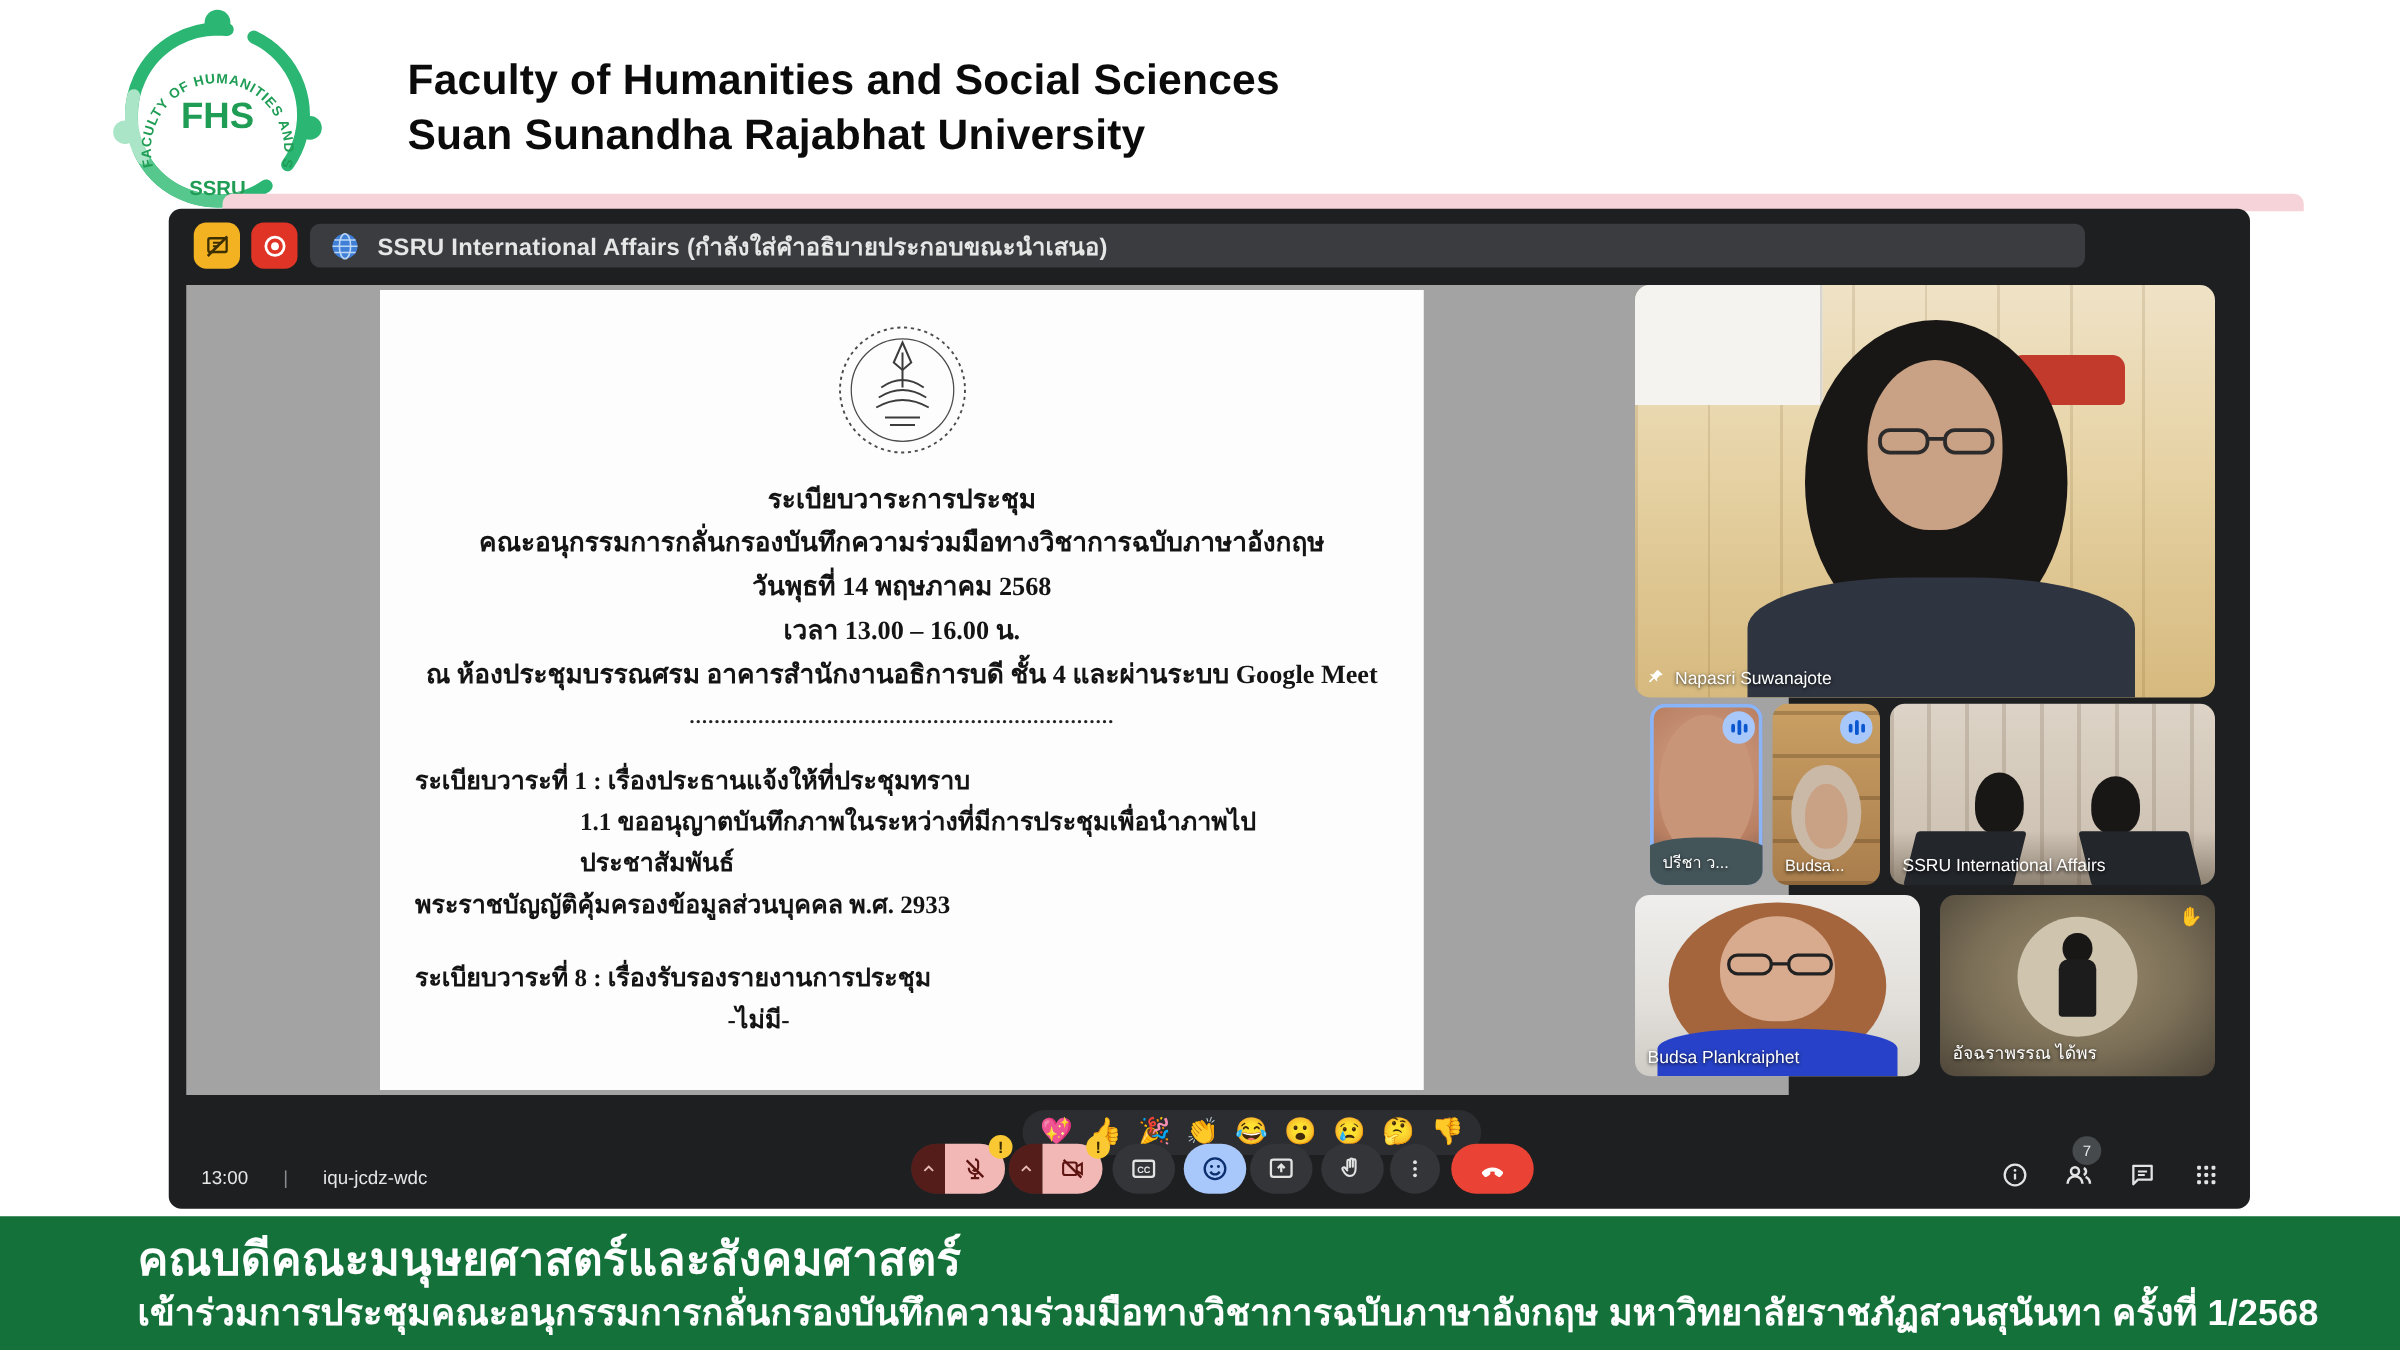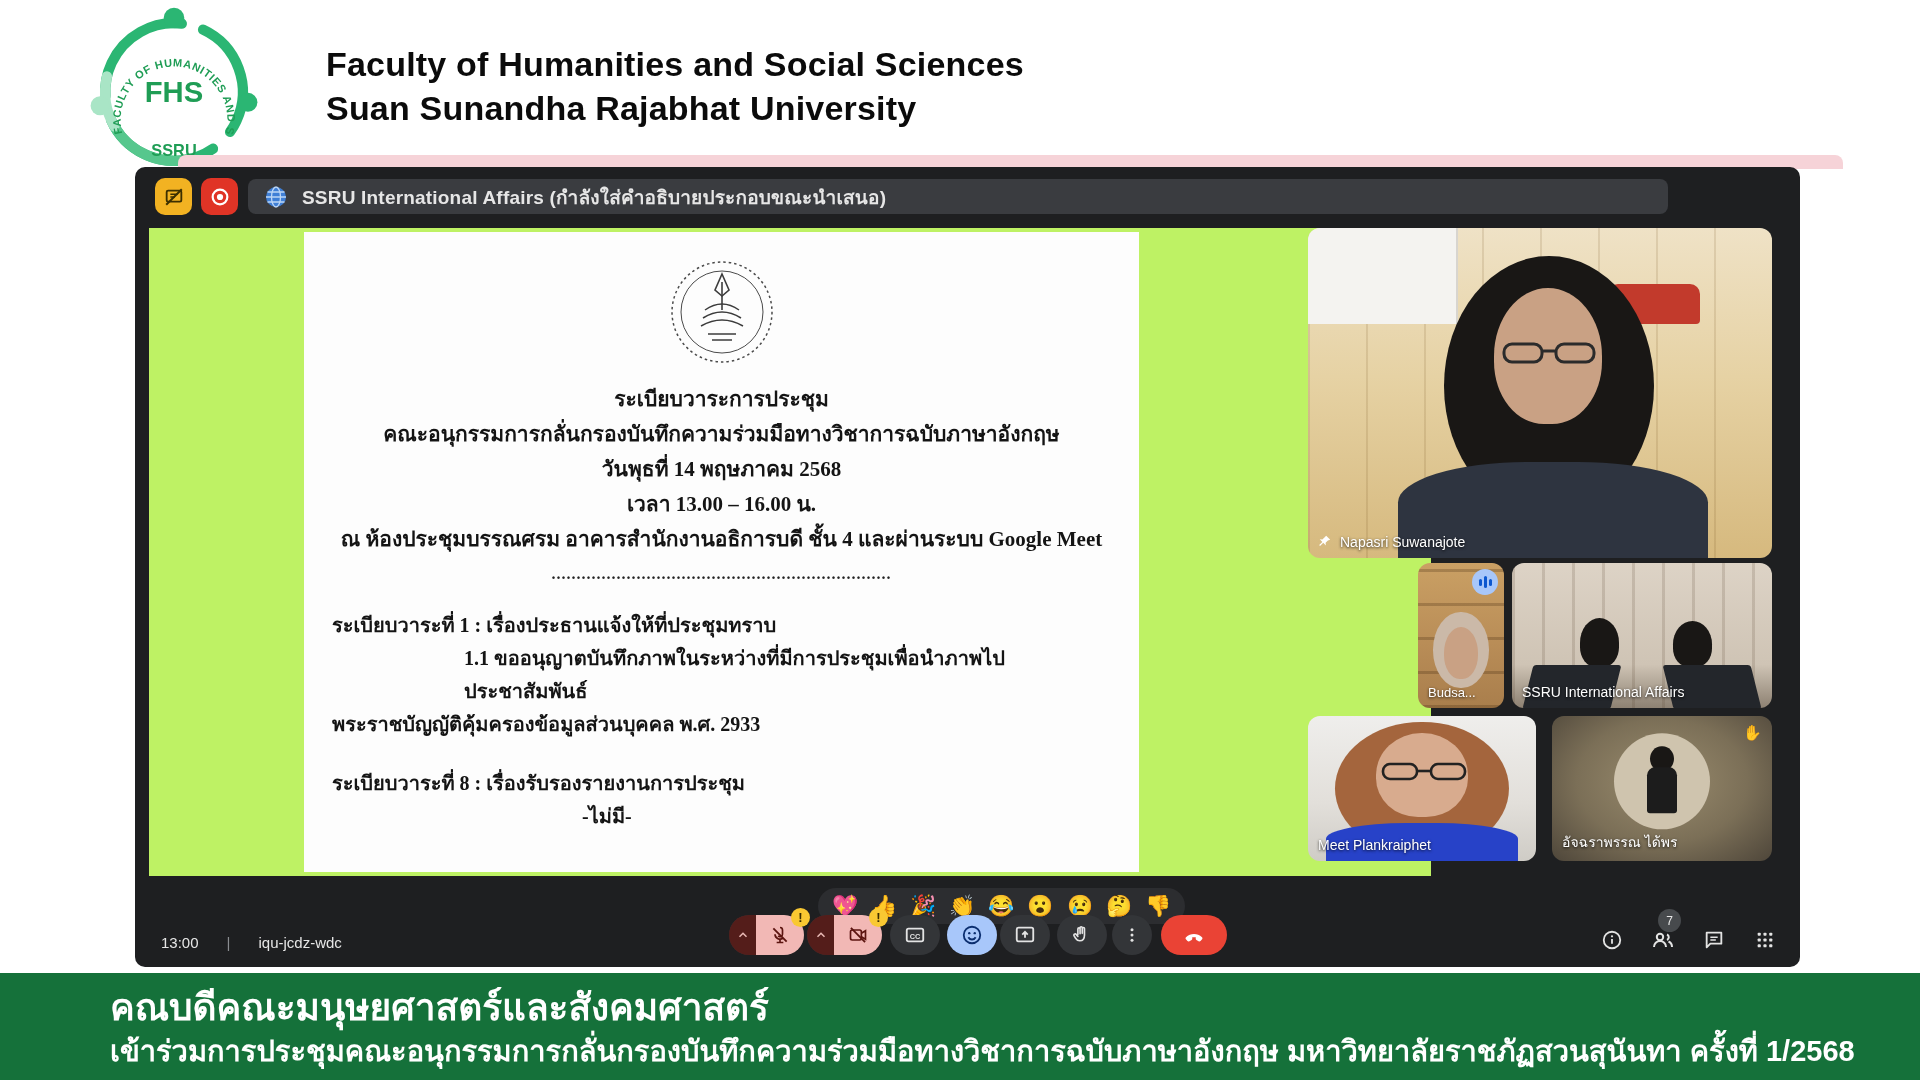--- a/index.html
+++ b/index.html
@@ -15,21 +15,21 @@
 
   
   .meet { position:absolute; left:135px; top:167px; width:1665px; height:800px; background:#1e1f21; border-radius:10px; overflow:hidden; }
   .mt-btn { position:absolute; top:11px; width:37px; height:37px; border-radius:10px; display:flex; align-items:center; justify-content:center; }
   .mt-yellow { left:20px; background:#f2b222; }
   .mt-red { left:66px; background:#e03426; }
   .mt-pill { position:absolute; left:113px; top:12px; width:1420px; height:35px; background:#3a3c40; border-radius:8px; display:flex; align-items:center; gap:14px; padding-left:16px; }
   .mt-pill-text { color:#e6e6e6; font-size:19px; font-weight:600; letter-spacing:.2px; }
 
   
-  .stage { position:absolute; left:14px; top:61px; width:1282px; height:648px; background:#bef264; }
+  .stage { position:absolute; left:14px; top:61px; width:1282px; height:648px; background:#a3a3a3; }
   .doc { position:absolute; left:155px; top:4px; width:835px; height:640px; background:#fdfdfd; color:#141414; font-family:"Liberation Serif", serif; font-weight:700; overflow:hidden; }
   .doc-crest { display:block; margin:16px auto 6px auto; }
   .doc-c { text-align:center; font-size:21px; line-height:35px; }
   .doc-divider { text-align:center; font-size:16px; letter-spacing:1px; margin-top:8px; color:#222; }
   .agenda { margin-top:26px; padding:0 28px; font-size:20px; line-height:33px; }
   .ag-item { margin-top:8px; }
   .ag-sub { margin-left:132px;font-family:Liberation Serif, serif; }
   .ag-none { margin-left:250px; }
   .ag-gap { margin-top:26px; }
 
@@ -160,20 +160,30 @@
       </svg>
       <div class="torso" style="left:90px;bottom:0;width:310px;height:96px;background:#2e3440;"></div>
       <div class="tile-name">
         <svg width="14" height="14" viewBox="0 0 24 24">
           <path d="M14 3l7 7-4 1-4 4 .5 4.5L9 15l-5.5 5.5L2 19 7.5 13.5 3 9l4.5.5 4-4z" fill="#ffffff"></path>
         </svg>
         <span>Napasri Suwanajote</span>
       </div>
     </div>
 
+    <div class="tile speaking" style="left:1185px; top:396px; width:90px; height:145px; background:radial-gradient(circle at 50% 35%,#d3a488 0%,#b97f63 60%,#5d5248 100%);">
+      <div class="face" style="left:8%;top:6%;width:84%;height:78%;background:#c99578;"></div>
+      <div class="torso" style="left:-10%;bottom:0;width:120%;height:26%;background:#44555a;"></div>
+      <div class="audio-ind">
+          <i style="height:7px"></i>
+          <i style="height:12px"></i>
+          <i style="height:7px"></i>
+        </div>
+      <div class="tile-name" style="font-size:13px;">ปรีชา ว...</div>
+    </div>
     <div class="tile" style="left:1283px; top:396px; width:86px; height:145px; background:linear-gradient(180deg,#caa064 0%,#b98d57 55%,#a97e4c 100%);">
       <div style="position:absolute;inset:0;background:repeating-linear-gradient(0deg,rgba(60,35,10,.25) 0 3px,transparent 3px 34px);"></div>
       <div class="hair" style="left:18%;top:34%;width:64%;height:52%;background:#cbb9a8;"></div>
       <div class="face" style="left:30%;top:44%;width:40%;height:36%;"></div>
       <div class="audio-ind">
           <i style="height:7px"></i>
           <i style="height:12px"></i>
           <i style="height:7px"></i>
         </div>
       <div class="tile-name" style="font-size:13px;">Budsa...</div>
@@ -189,21 +199,21 @@
 
     <div class="tile" style="left:1173px; top:549px; width:228px; height:145px; background:linear-gradient(180deg,#efeeec 0%,#e2dfda 60%,#cfccc6 100%);">
       <div class="hair" style="left:12%;top:4%;width:76%;height:92%;background:#a4653d;"></div>
       <div class="face" style="left:30%;top:12%;width:40%;height:58%;background:#d8ab8e;"></div>
       <svg style="position:absolute;left:32%;top:32%;" width="86" height="20" viewBox="0 0 86 20">
         <rect x="2" y="2" width="34" height="15" rx="7" fill="none" stroke="#222" stroke-width="2.6"></rect>
         <rect x="50" y="2" width="34" height="15" rx="7" fill="none" stroke="#222" stroke-width="2.6"></rect>
         <path d="M36 9 h14" stroke="#222" stroke-width="2.6"></path>
       </svg>
       <div class="torso" style="left:8%;bottom:0;width:84%;height:26%;background:#2742c8;"></div>
-      <div class="tile-name">Meet Plankraiphet</div>
+      <div class="tile-name">Budsa Plankraiphet</div>
     </div>
     <div class="tile" style="left:1417px; top:549px; width:220px; height:145px; background:radial-gradient(ellipse at 50% 45%,#9a8c6e 0%,#7b6f57 55%,#4e463a 100%);">
       <div class="avatar-circle">
         <div class="hair" style="left:38%;top:14%;width:24%;height:26%;"></div>
         <div style="position:absolute;left:34%;top:36%;width:32%;height:48%;background:#1c1c1c;border-radius:8px 8px 3px 3px;"></div>
       </div>
       <div style="position:absolute;top:8px;right:10px;font-size:15px;">✋</div>
       <div class="tile-name">อัจฉราพรรณ ได้พร</div>
     </div>
 

